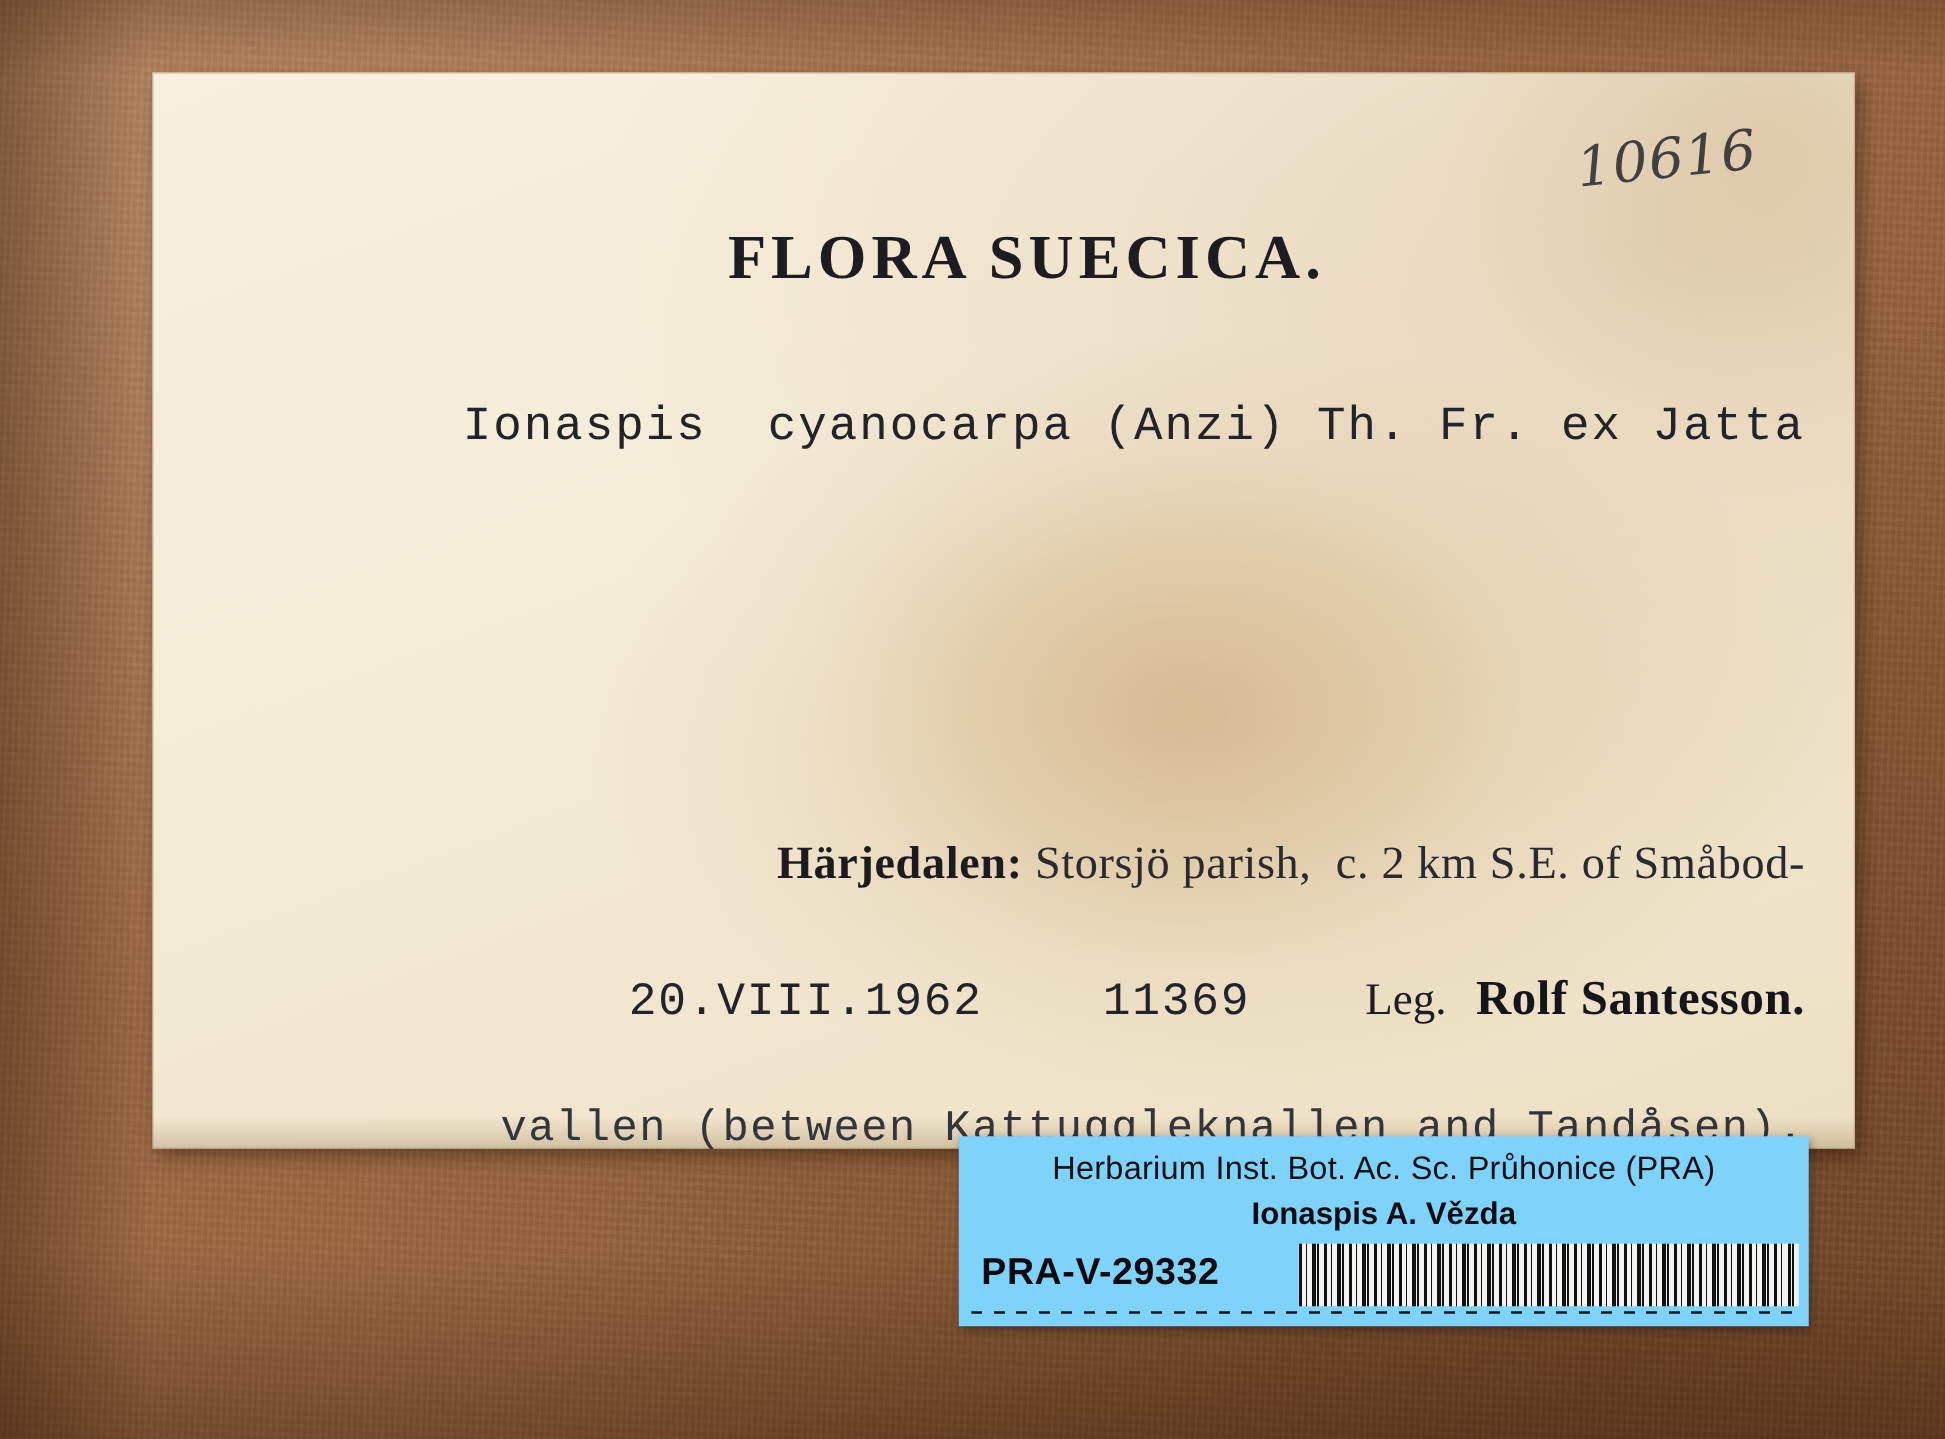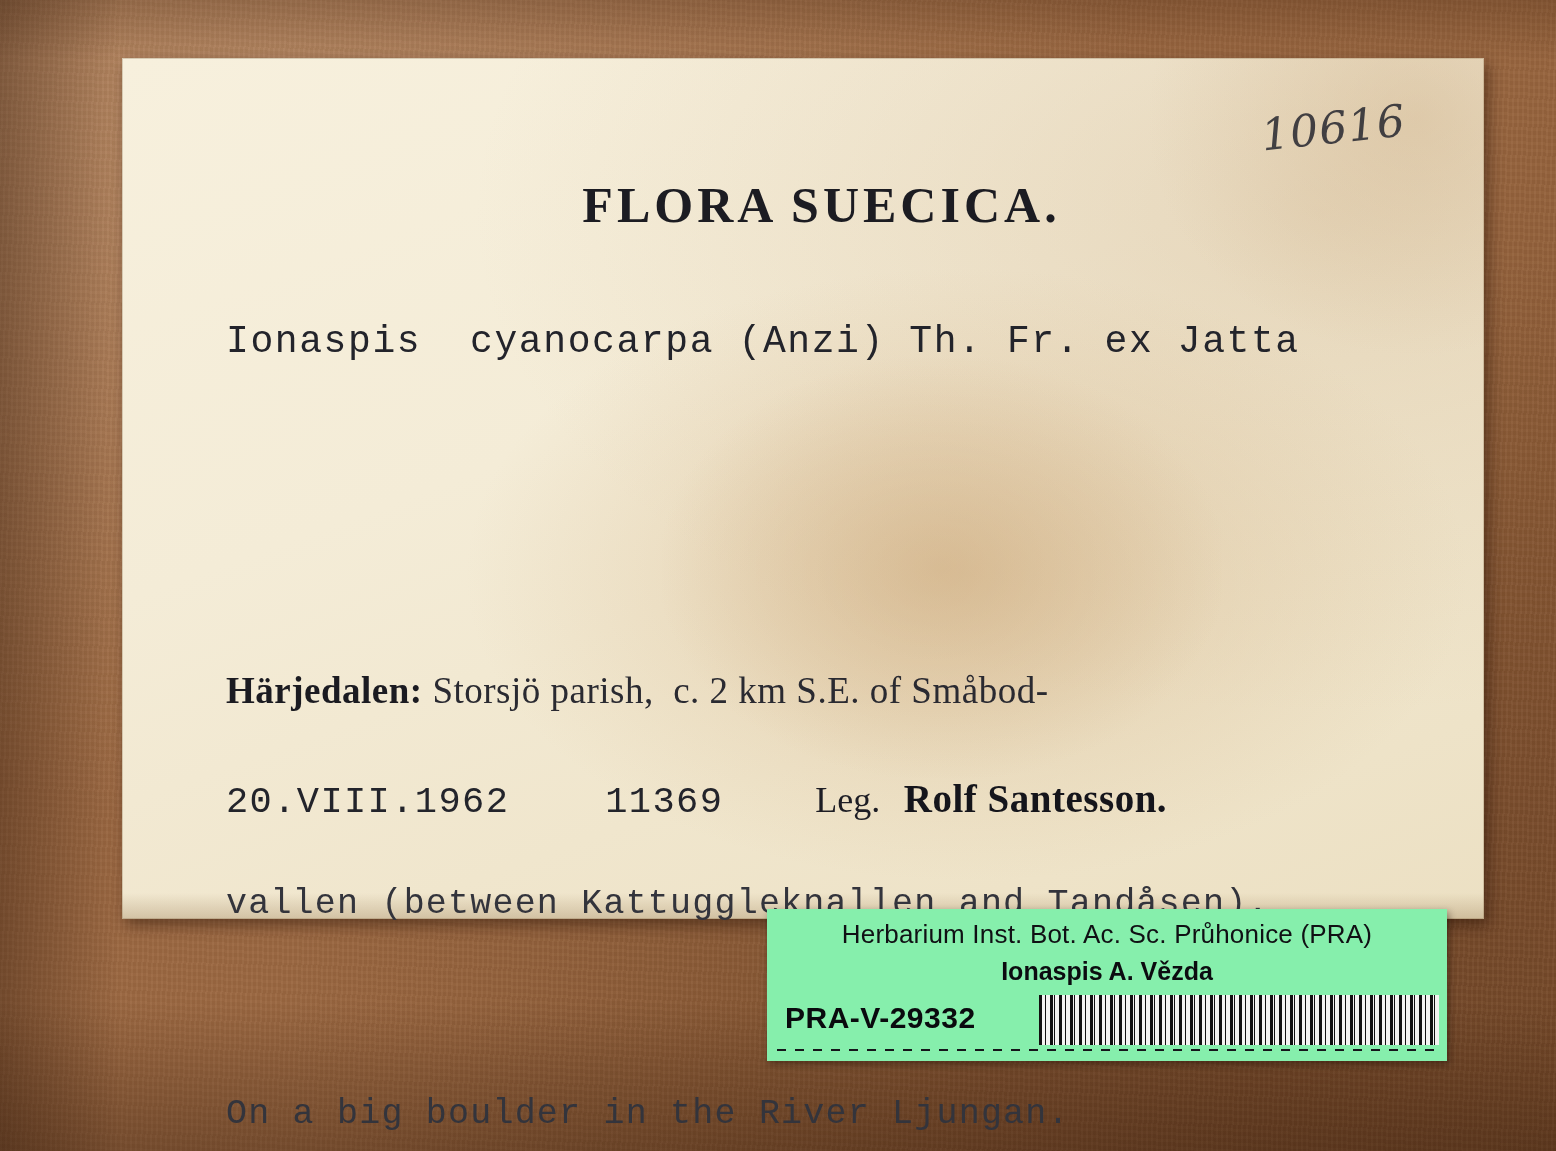--- a/index.html
+++ b/index.html
@@ -119,20 +119,21 @@
   }
 
   
   .typed {
     position: absolute;
     left: 104px;
     right: 40px;
     font-family: "Liberation Mono", "DejaVu Sans Mono", monospace;
     color: #23242b;
     white-space: pre;
+    text-align: right;
   }
   .taxon-line {
     top: 262px;
     font-size: 38px;
     letter-spacing: 1.6px;
   }
   .locality-block {
     top: 458px;
     font-size: 35px;
     line-height: 70px;
@@ -174,21 +175,21 @@
     margin-top: 20px;
   }
 
   
   .barcode-sticker {
     position: absolute;
     left: 767px;
     top: 909px;
     width: 680px;
     height: 152px;
-    background: #86efac;
+    background: #7dd3fc;
     box-shadow: 2px 3px 7px rgba(20,8,0,0.40);
     overflow: hidden;
   }
   .sticker-line-1 {
     position: absolute;
     left: 0; right: 0;
     top: 10px;
     text-align: center;
     font-size: 26px;
     color: #101014;
@@ -256,21 +257,20 @@
 
     <div class="handwritten-number">10616</div>
 
     <div class="flora-title">FLORA SUECICA.</div>
 
     <div class="typed taxon-line">Ionaspis  cyanocarpa (Anzi) Th. Fr. ex Jatta</div>
 
     <div class="typed locality-block">
       <div><span class="region">Härjedalen:</span><span class="region-rest"> Storsjö parish,  c. 2 km S.E. of Småbod-</span></div>
       <div>vallen (between Kattuggleknallen and Tandåsen).</div>
-      <div>On a big boulder in the River Ljungan.</div>
     </div>
 
     <div class="typed footer-line"><span>20.VIII.1962</span><span class="gap-1"></span><span>11369</span><span class="gap-2"></span><span class="leg">Leg.</span> <span class="collector">Rolf Santesson.</span></div>
   </div>
 
   <div class="barcode-sticker">
     <div class="sticker-line-1">Herbarium Inst. Bot. Ac. Sc. Průhonice (PRA)</div>
     <div class="sticker-line-2">Ionaspis A. Vězda</div>
     <div class="sticker-code">PRA-V-29332</div>
     <div class="barcode"></div>

